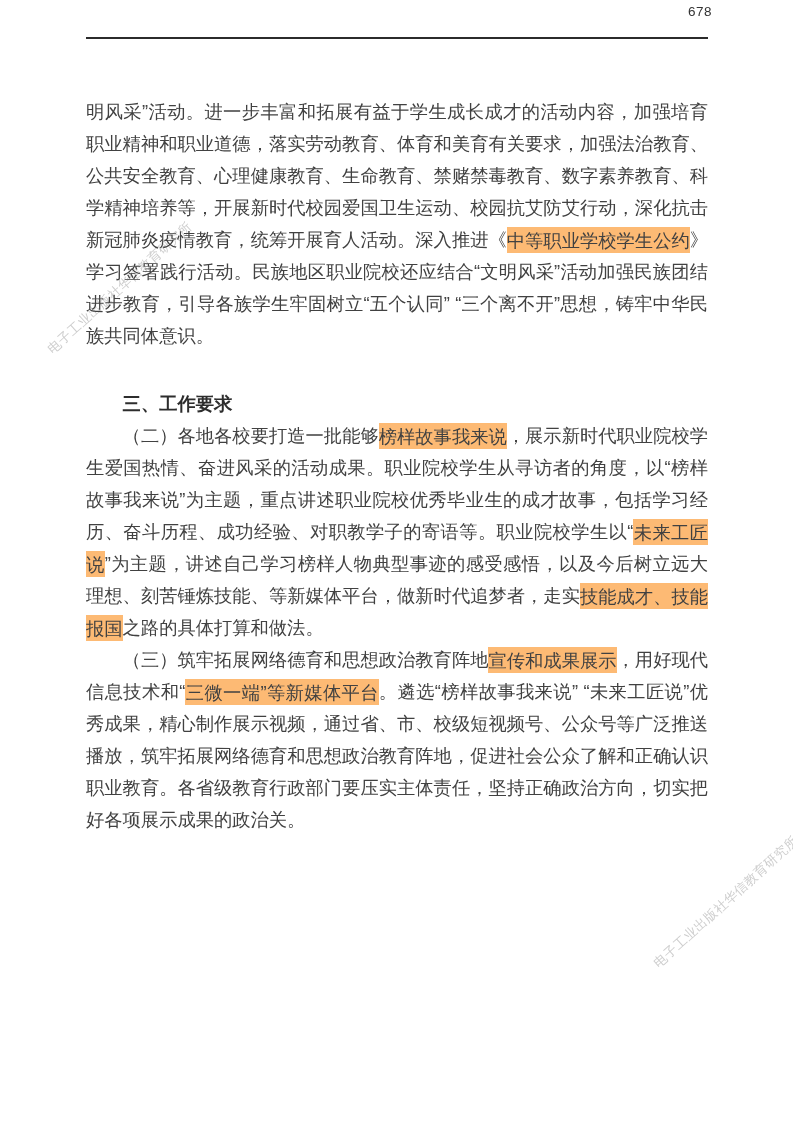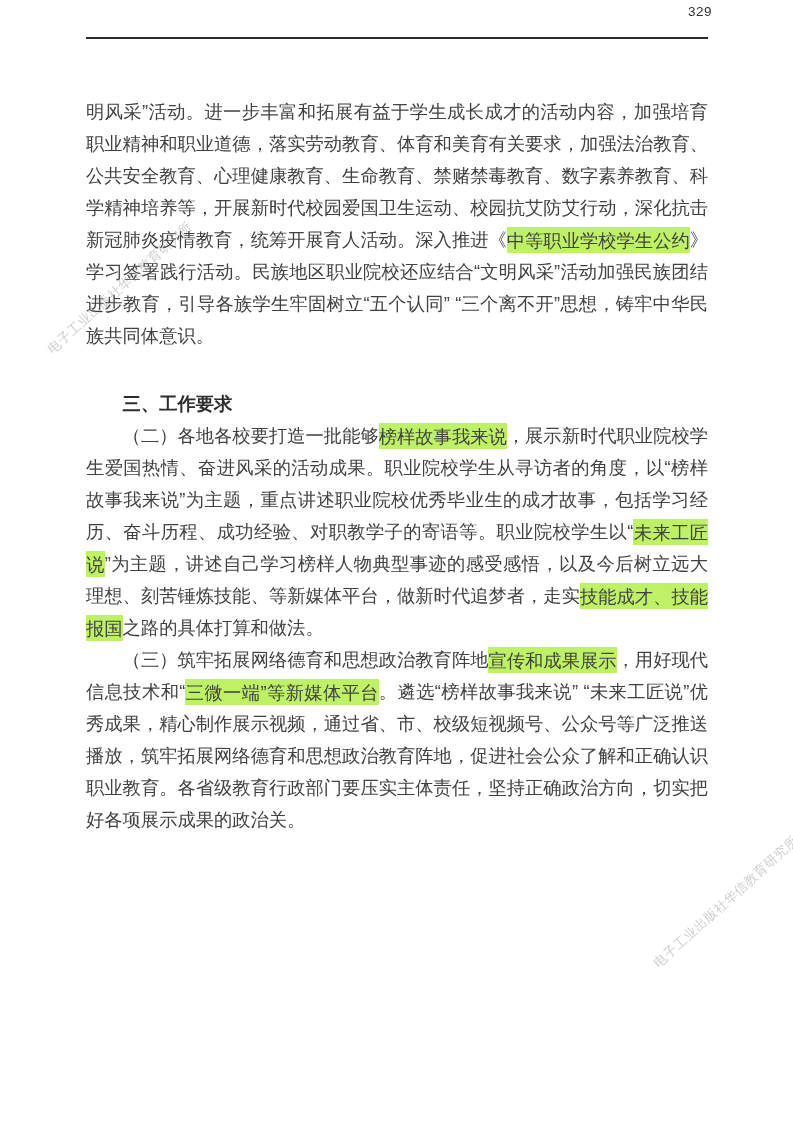--- a/index.html
+++ b/index.html
@@ -45,40 +45,40 @@
     margin: 0;
     padding: 0;
   }
   .para.indent { text-indent: 2em; }
   .para.heading {
     font-weight: bold;
     color: #2d2d2d;
     margin-top: 36px;
   }
   .hl {
-    background: #bef264;
+    background: #fdba74;
     padding: 2.5px 0;
   }
   .watermark {
     position: absolute;
     color: rgba(172, 172, 172, 0.6);
     font-size: 13px;
     white-space: nowrap;
     transform: translate(-50%, -50%) rotate(-42deg);
     pointer-events: none;
     letter-spacing: 0.5px;
   }
   .wm1 { left: 120px; top: 288px; }
   .wm2 { left: 726px; top: 902px; }
 </style>
 </head>
 <body>
 
 <div class="page">
-  <div class="pagenum">329</div>
+  <div class="pagenum">678</div>
   <div class="rule"></div>
   <div class="watermark wm1">电子工业出版社华信教育研究所</div>
   <div class="watermark wm2">电子工业出版社华信教育研究所</div>
   <div class="content">
       <p class="para body"><span>明风采”活动。进一步丰富和拓展有益于学生成长成才的活动内容，加强培育职业精神和职业道德，落实劳动教育、体育和美育有关要求，加强法治教育、公共安全教育、心理健康教育、生命教育、禁赌禁毒教育、数字素养教育、科学精神培养等，开展新时代校园爱国卫生运动、校园抗艾防艾行动，深化抗击新冠肺炎疫情教育，统筹开展育人活动。深入推进《</span><span class="hl">中等职业学校学生公约</span><span>》学习签署践行活动。民族地区职业院校还应结合“文明风采”活动加强民族团结进步教育，引导各族学生牢固树立“五个认同” “三个离不开”思想，铸牢中华民族共同体意识。</span></p>
       <p class="para heading indent"><span>三、工作要求</span></p>
       <p class="para body indent"><span>（二）各地各校要打造一批能够</span><span class="hl">榜样故事我来说</span><span>，展示新时代职业院校学生爱国热情、奋进风采的活动成果。职业院校学生从寻访者的角度，以“榜样故事我来说”为主题，重点讲述职业院校优秀毕业生的成才故事，包括学习经历、奋斗历程、成功经验、对职教学子的寄语等。职业院校学生以“</span><span class="hl">未来工匠说</span><span>”为主题，讲述自己学习榜样人物典型事迹的感受感悟，以及今后树立远大理想、刻苦锤炼技能、等新媒体平台，做新时代追梦者，走实</span><span class="hl">技能成才、技能报国</span><span>之路的具体打算和做法。</span></p>
       <p class="para body indent"><span>（三）筑牢拓展网络德育和思想政治教育阵地</span><span class="hl">宣传和成果展示</span><span>，用好现代信息技术和“</span><span class="hl">三微一端”等新媒体平台</span><span>。遴选“榜样故事我来说” “未来工匠说”优秀成果，精心制作展示视频，通过省、市、校级短视频号、公众号等广泛推送播放，筑牢拓展网络德育和思想政治教育阵地，促进社会公众了解和正确认识职业教育。各省级教育行政部门要压实主体责任，坚持正确政治方向，切实把好各项展示成果的政治关。</span></p>
     </div>
 </div>

